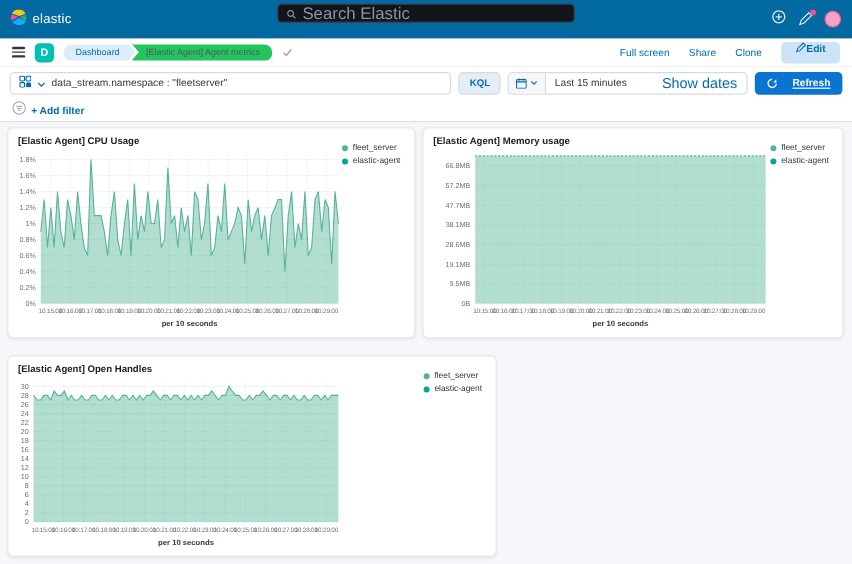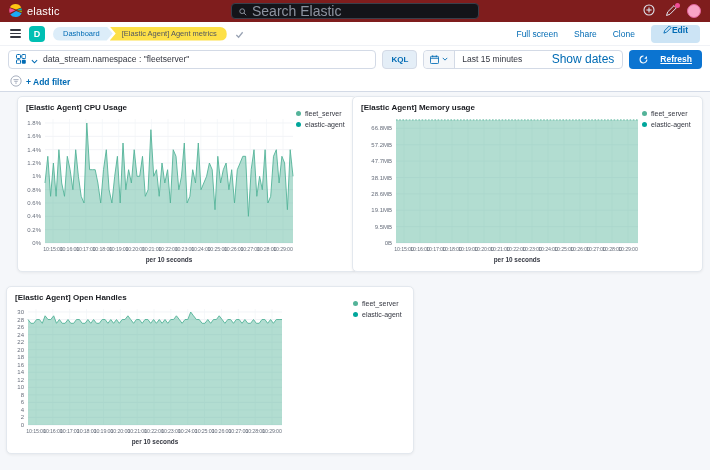--- a/index.html
+++ b/index.html
@@ -1,41 +1,41 @@
 <!DOCTYPE html>
 <html><head>
 <meta charset="utf-8">
 <style>
   * { box-sizing: border-box; margin: 0; padding: 0; }
   html,body { width:710px; height:470px; overflow:hidden; background:#fff;
     font-family:"Liberation Sans", sans-serif; -webkit-font-smoothing:antialiased; }
 
   
-  .topnav { position:relative; height:22px; background:#7f1d1d; display:flex; align-items:center; padding:0 9px; }
+  .topnav { position:relative; height:32px; background:#0369a1; display:flex; align-items:center; padding:0 9px; }
   .brand { display:flex; align-items:center; gap:5px; color:#fff; font-size:11px; letter-spacing:.2px; }
   .nav-search { position:absolute; left:50%; top:3px; transform:translateX(-50%); width:248px; height:16px;
     background:#131419; border:1px solid #3a3f4b; border-radius:4px; display:flex; align-items:center; gap:5px;
     padding:0 7px; color:#8d93a0; font-size:14px; }
   .nav-icons { margin-left:auto; display:flex; align-items:center; gap:10px; }
   .pen-wrap { position:relative; display:inline-flex; }
   .pen-badge { position:absolute; top:-2px; right:-3px; width:5px; height:5px; border-radius:50%; background:#F04E98; }
   .avatar { width:14px; height:14px; border-radius:50%; background:#F8A3C5; border:1px solid #E2639B; }
 
   
   .crumbrow { height:24px; background:#fff; display:flex; align-items:center; padding:0 10px; gap:8px;
     border-bottom:1px solid #F0F2F6; }
   .burger { display:flex; flex-direction:column; gap:2px; cursor:pointer; }
   .burger span { display:block; width:11px; height:1.6px; background:#343741; border-radius:1px; }
   .appbadge { width:16px; height:16px; border-radius:4px; background:#00BFB3; color:#fff; font-size:9px; font-weight:bold;
     display:flex; align-items:center; justify-content:center; }
   .chips { display:flex; align-items:center; }
   .chip { height:14px; line-height:14px; font-size:7.5px; white-space:nowrap; }
   .chip1 { background:#DCEDF9; color:#006BB4; border-radius:8px 0 0 8px;
     clip-path:polygon(0 0,calc(100% - 6px) 0,100% 50%,calc(100% - 6px) 100%,0 100%); padding:0 13px 0 10px; }
-  .chip2 { background:#fde047; color:#53575F; border-radius:0 8px 8px 0; margin-left:-3px;
+  .chip2 { background:#22c55e; color:#53575F; border-radius:0 8px 8px 0; margin-left:-3px;
     clip-path:polygon(0 0,100% 0,100% 100%,0 100%,6px 50%); padding:0 10px 0 12px; }
   .hlinks { margin-left:auto; display:flex; gap:16px; align-items:center; font-size:8.5px; color:#006BB4; }
   .hlink { cursor:pointer; white-space:nowrap; }
   .editbtn { height:18px; padding:0 12px; background:#CCE4F5; color:#006BB4; border:none; border-radius:4px;
     font-size:8.5px; font-weight:bold; display:flex; align-items:flex-start; cursor:pointer;
     font-family:"Liberation Sans", sans-serif; }
 
   
   .qrow { height:26px; background:#fff; display:flex; align-items:center; gap:6px; padding:0 8px; }
   .qbox { flex:1; height:19px; border:1px solid #D3DAE6; border-radius:4px; background:#fff;
@@ -56,21 +56,21 @@
 
   
   .filterrow { height:20px; background:#fff; display:flex; align-items:center; gap:4px; padding:0 10px;
     border-bottom:1px solid #D3DAE6; }
   .addfilter { font-size:8.5px; color:#006BB4; font-weight:bold; cursor:pointer; }
 
   
   .content { position:relative; height:378px; background:#F5F7FA; }
   .panel { position:absolute; background:#fff; border:1px solid #E3E8EE; border-radius:5px;
     box-shadow:0 1px 3px rgba(0,0,0,.06); }
-  .p1 { left:17px; top:4px; width:340px; height:176px; }
+  .p1 { left:6px; top:4px; width:340px; height:176px; }
   .p2 { left:352px; top:4px; width:351px; height:176px; }
   .p3 { left:6px; top:194px; width:408px; height:168px; }
   .ptitle { font-size:8px; font-weight:bold; color:#1A1C21; padding:6px 8px 0; white-space:nowrap; }
   svg.chart { display:block; margin-top:1px; }
   .legend { position:absolute; top:13px; right:5px; width:55px; display:flex; flex-direction:column; gap:4px; }
   .li { display:flex; align-items:center; gap:4px; font-size:7px; color:#343741; cursor:pointer; }
   .dot { width:5px; height:5px; border-radius:50%; flex:0 0 auto; }
 </style>
 </head>
 <body>

